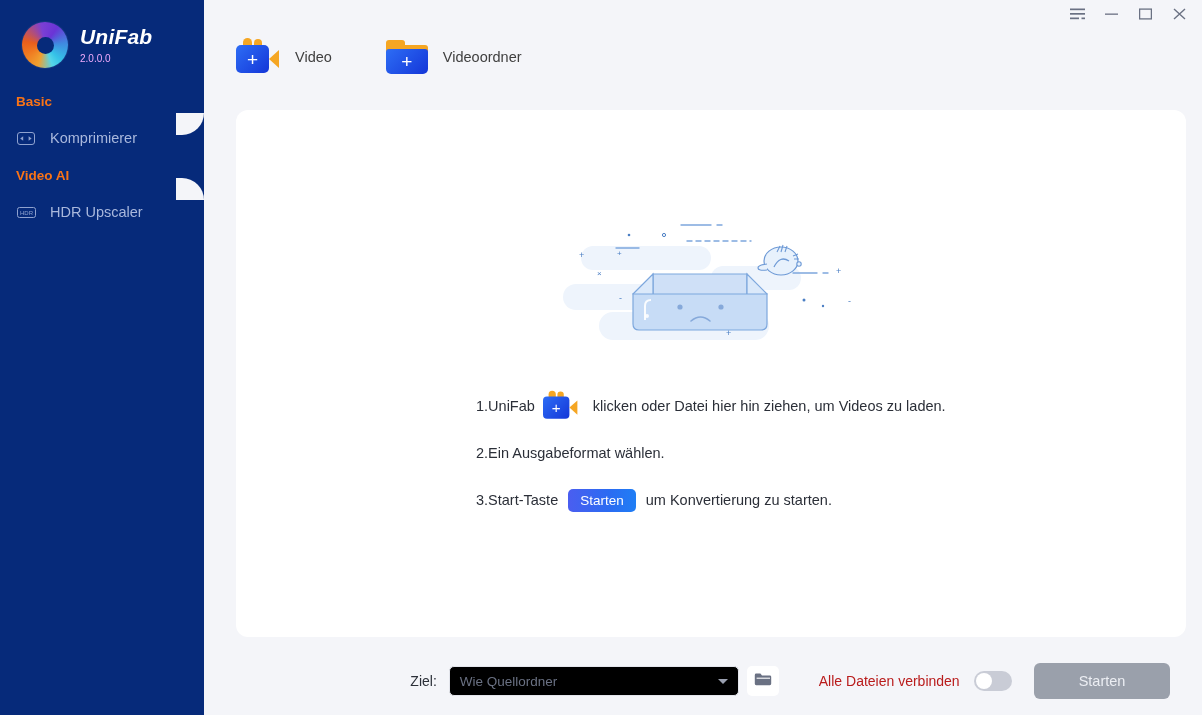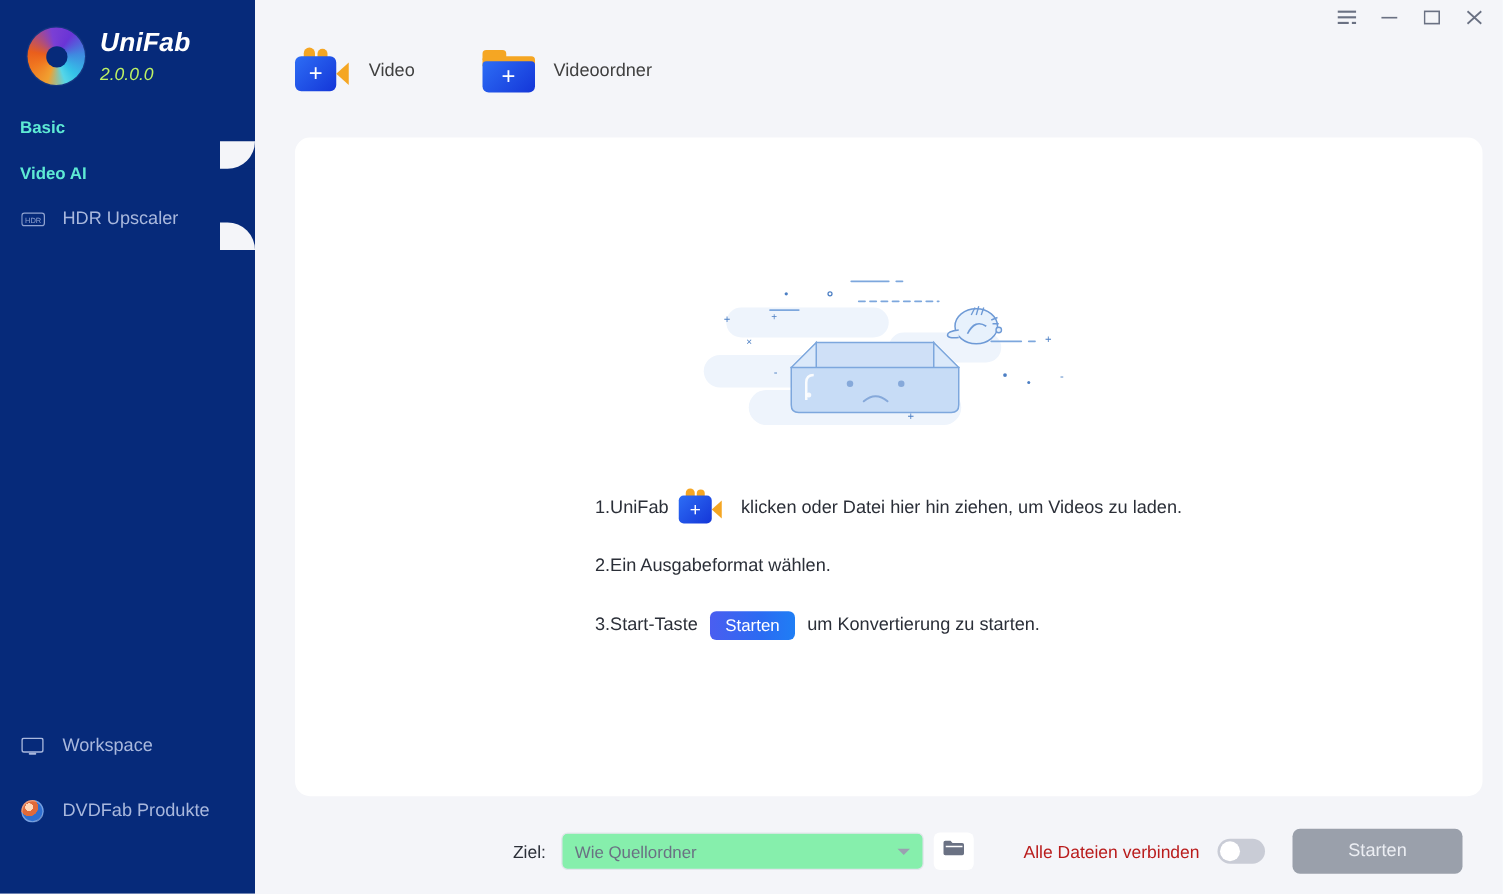--- a/index.html
+++ b/index.html
@@ -35,28 +35,28 @@
     width: 17px; height: 17px; margin: -8.5px 0 0 -8.5px;
     border-radius: 50%;
     background: #062a7a;
   }
   .brand-text { margin-left: 12px; }
   .brand-name {
     font-size: 21px; font-weight: bold; font-style: italic;
     color: #ffffff; letter-spacing: .2px; line-height: 1;
   }
   .brand-version {
-    font-size: 14px; color: #bef264; margin-top: 7px; line-height: 1; font-style: italic;
+    font-size: 10px; color: #f0abfc; margin-top: 7px; line-height: 1;
   }
 
   .sec-label {
-    font-size: 13.5px; font-weight: bold; color: #5eead4;
+    font-size: 13.5px; font-weight: bold; color: #f97316;
     padding-left: 16px; margin-top: 26px; margin-bottom: 6px;
   }
-  #sec-video-ai { margin-top: 22px; }
+  #sec-video-ai { margin-top: 9px; }
 
   .nav-item {
     position: relative;
     display: flex; align-items: center;
     height: 42px; padding-left: 16px;
     color: #a9b8dd; font-size: 14.5px;
     cursor: pointer;
   }
   .nav-item .ico {
     width: 20px; height: 20px; margin-right: 14px;
@@ -189,21 +189,21 @@
   
   #bottombar {
     position: absolute; left: 236px; top: 660px;
     width: 950px; height: 42px;
     display: flex; align-items: center; justify-content: center;
   }
   .dest-label { font-size: 14px; color: #2b2f38; margin-right: 12px; }
   .select {
     position: relative;
     width: 290px; height: 30px;
-    background: #86efac; border: 1px solid #e3e5ec; border-radius: 5px;
+    background: #000000; border: 1px solid #e3e5ec; border-radius: 5px;
     display: flex; align-items: center; padding: 0 10px;
     font-size: 13.5px; color: #6a7183; cursor: pointer;
   }
   .caret {
     position: absolute; right: 10px; top: 12px;
     width: 0; height: 0;
     border-left: 5px solid transparent; border-right: 5px solid transparent;
     border-top: 5px solid #9aa0b0;
   }
   .folder-btn {
@@ -243,51 +243,44 @@
         <div class="brand-version">2.0.0.0</div>
       </div>
     </div>
 
     <div class="sec-label">Basic</div>
 
 
     <div class="notch top"></div>
     <div class="notch bot"></div>
 
+    <div class="nav-item spaced">
+      <span class="ico">
+        <svg width="18" height="13" viewBox="0 0 18 13">
+          <rect x="0.5" y="0.5" width="17" height="12" rx="2.5" fill="none" stroke="#8fa2cf"></rect>
+          <path d="M3.2 6.5 L6.2 4.2 L6.2 8.8 Z" fill="#8fa2cf"></path>
+          <path d="M14.6 6.5 L11.6 4.2 L11.6 8.8 Z" fill="#8fa2cf"></path>
+        </svg>
+      </span>
+      <span>Komprimierer</span>
+    </div>
 
     <div class="sec-label" id="sec-video-ai">Video AI</div>
 
 
     <div class="nav-item spaced">
       <span class="ico">
         <svg width="19" height="13" viewBox="0 0 19 13">
           <rect x="0.5" y="1.5" width="18" height="10" rx="2" fill="none" stroke="#8fa2cf"></rect>
           <text x="9.5" y="9" font-family="Liberation Sans, sans-serif" font-size="6" fill="#8fa2cf" text-anchor="middle">HDR</text>
         </svg>
       </span>
       <span>HDR Upscaler</span>
     </div>
 
-    <div class="nav-lower">
-      <div class="nav-item">
-        <span class="ico">
-          <svg width="18" height="15" viewBox="0 0 18 15">
-            <rect x="0.6" y="0.6" width="16.8" height="11" rx="1.6" fill="none" stroke="#a9b8dd" stroke-width="1.2"></rect>
-            <rect x="6" y="12.2" width="6" height="1.5" rx="0.7" fill="#a9b8dd"></rect>
-          </svg>
-        </span>
-        <span>Workspace</span>
-      </div>
-      <div class="nav-item">
-        <span class="ico">
-          <span class="dvd-ico"></span>
-        </span>
-        <span>DVDFab Produkte</span>
-      </div>
-    </div>
   </div>
 
   <div id="titlebar">
     <div class="win-btn">
       <svg width="15" height="12" viewBox="0 0 15 12">
         <rect x="0" y="0.5" width="15" height="1.7" fill="#6a7183"></rect>
         <rect x="0" y="5" width="15" height="1.7" fill="#6a7183"></rect>
         <rect x="0" y="9.5" width="9" height="1.7" fill="#6a7183"></rect>
         <rect x="11.5" y="9.5" width="3.5" height="1.7" fill="#6a7183"></rect>
       </svg>

